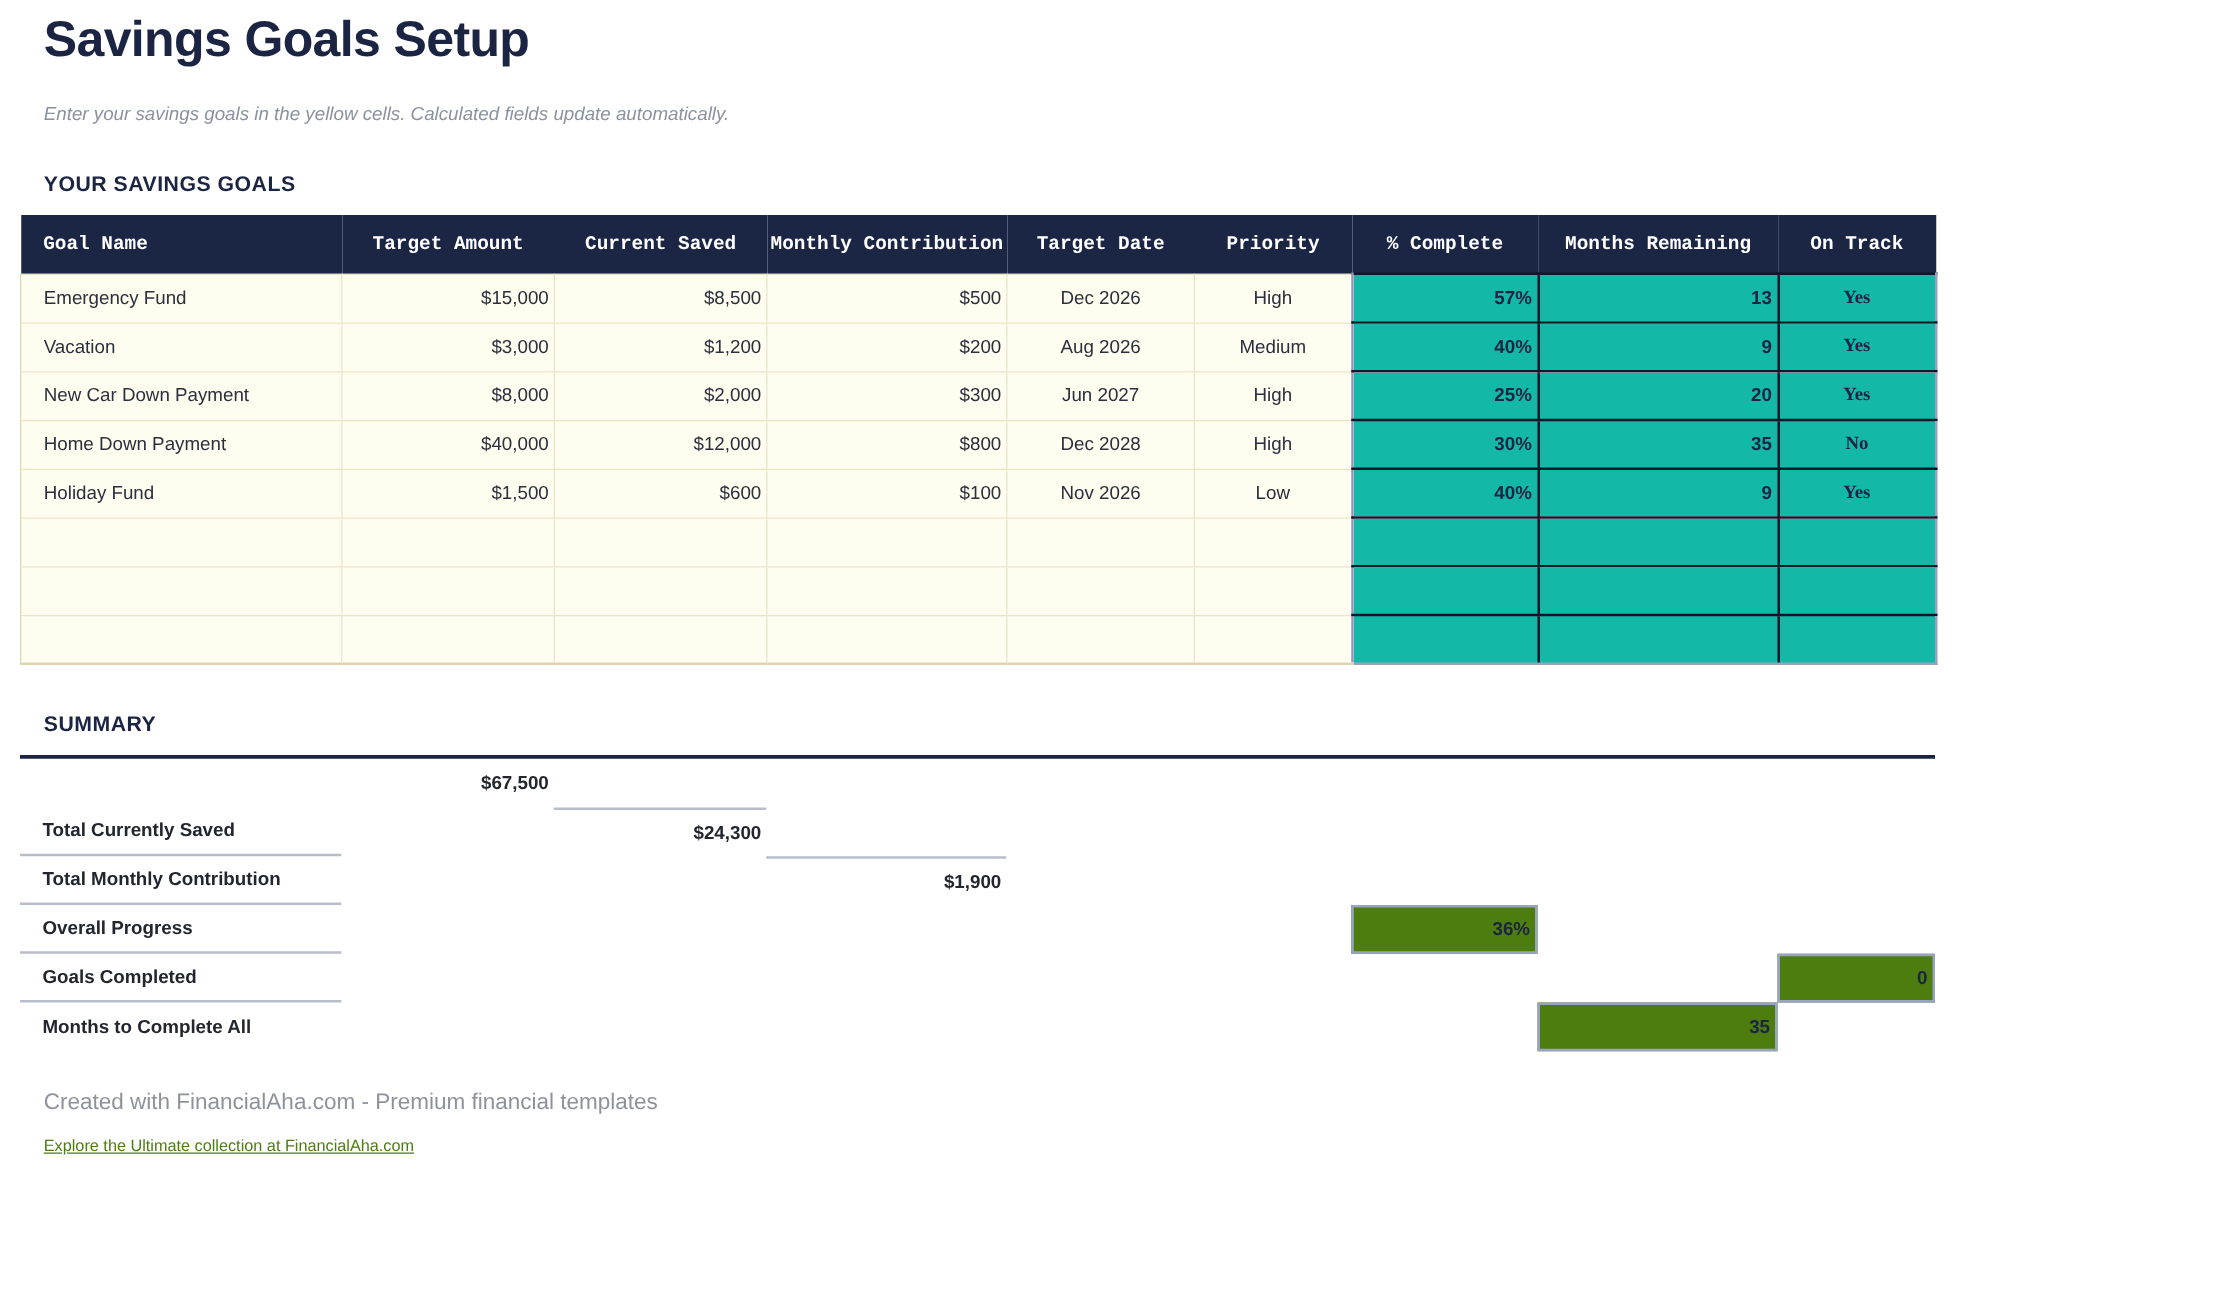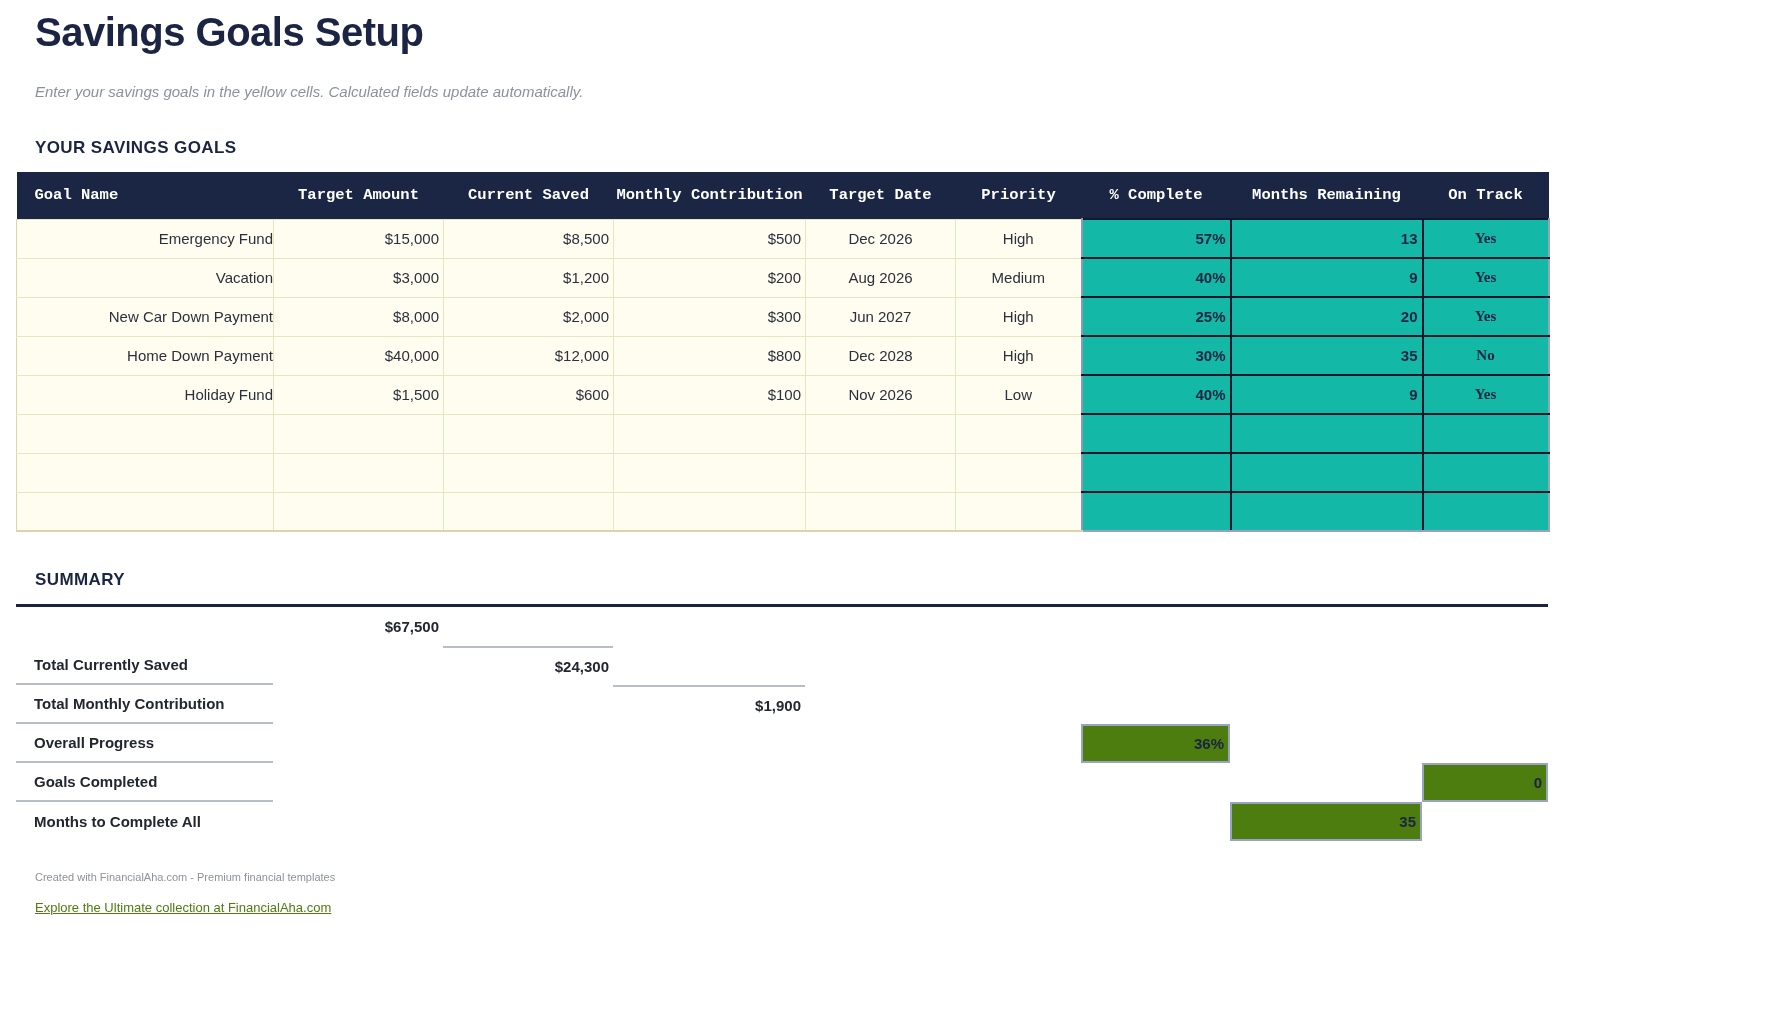--- a/index.html
+++ b/index.html
@@ -46,21 +46,21 @@
     background:#fffdf0;
     border:1px solid #ece3c2;
     color:#2b303c;
   }
   td.calc {
     background:#14b8a6;
     border:2px solid #0f172a;
     color:#1b2442; font-weight:700;
   }
   td.calc-left { border-left:2px solid #8f99b6; }
-  table.goals td:first-child { border-left:1px solid #ded4b0;text-align:right; }
+  table.goals td:first-child { border-left:1px solid #ded4b0; }
   table.goals td.calc:last-child { border-right:2px solid #98a2bf;font-family:Liberation Serif, serif; }
   table.goals tr:last-child td.input { border-bottom:2px solid #ddd3ae; }
   table.goals tr:last-child td.calc { border-bottom:2px solid #98a2bf; }
   .al { text-align:left; padding-left:18px; }
   .ar { text-align:right; padding-right:4px; }
   .ac { text-align:center; }
 
   
   .summary-grid {
     margin:14px 0 0 16px;
@@ -86,21 +86,21 @@
   .sum-value.topline { border-top:2px solid #b7bdcb; }
   .sum-box {
     background:#4d7c0f;
     border:2px solid #9aa4c2;
     color:#1b2442;
   }
 
   
   .footer-credit {
     margin:30px 0 0 35px;
-    font-size:11px; color:#8d929c;
+    font-size:18px; color:#8d929c;
   }
   .footer-link {
     display:inline-block;
     margin:17px 0 0 35px;
     font-size:13px; color:#4d7c0f; text-decoration:underline;
     cursor:pointer;
   }
 </style>
 </head>
 <body>

